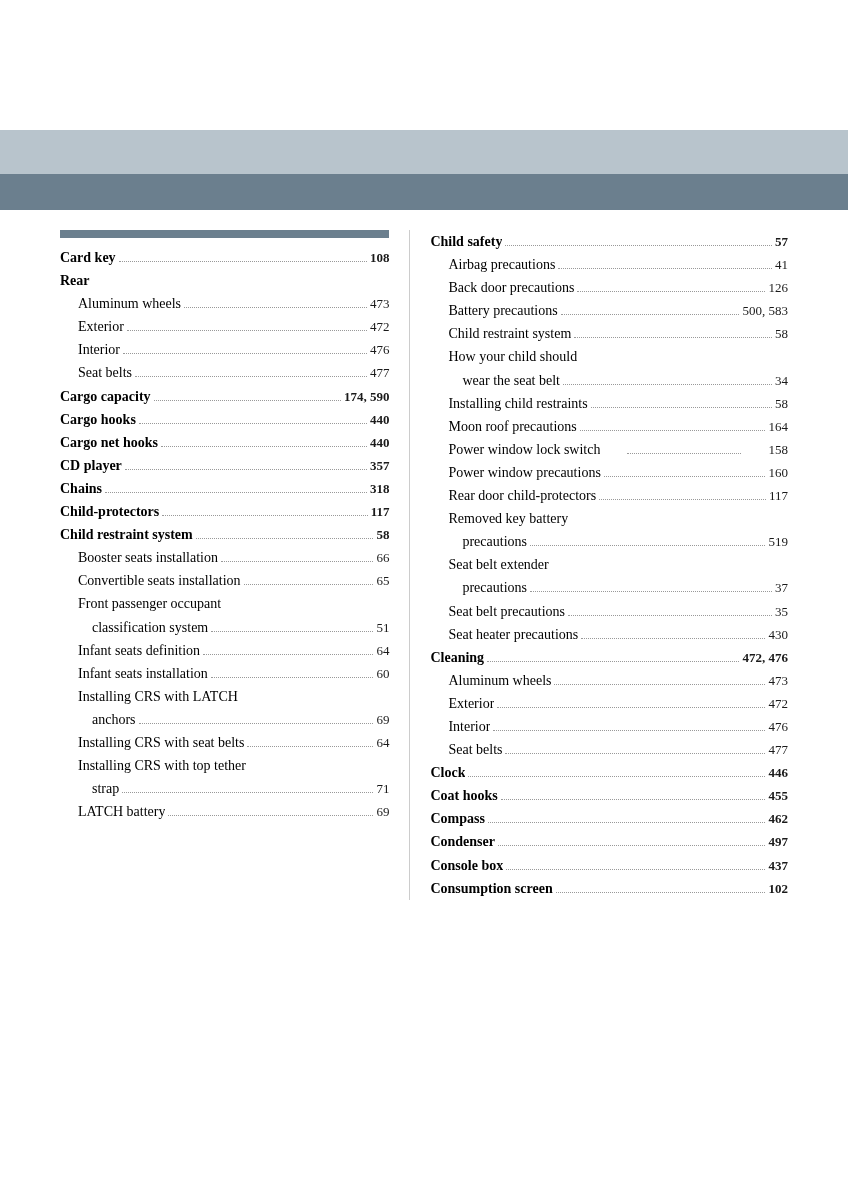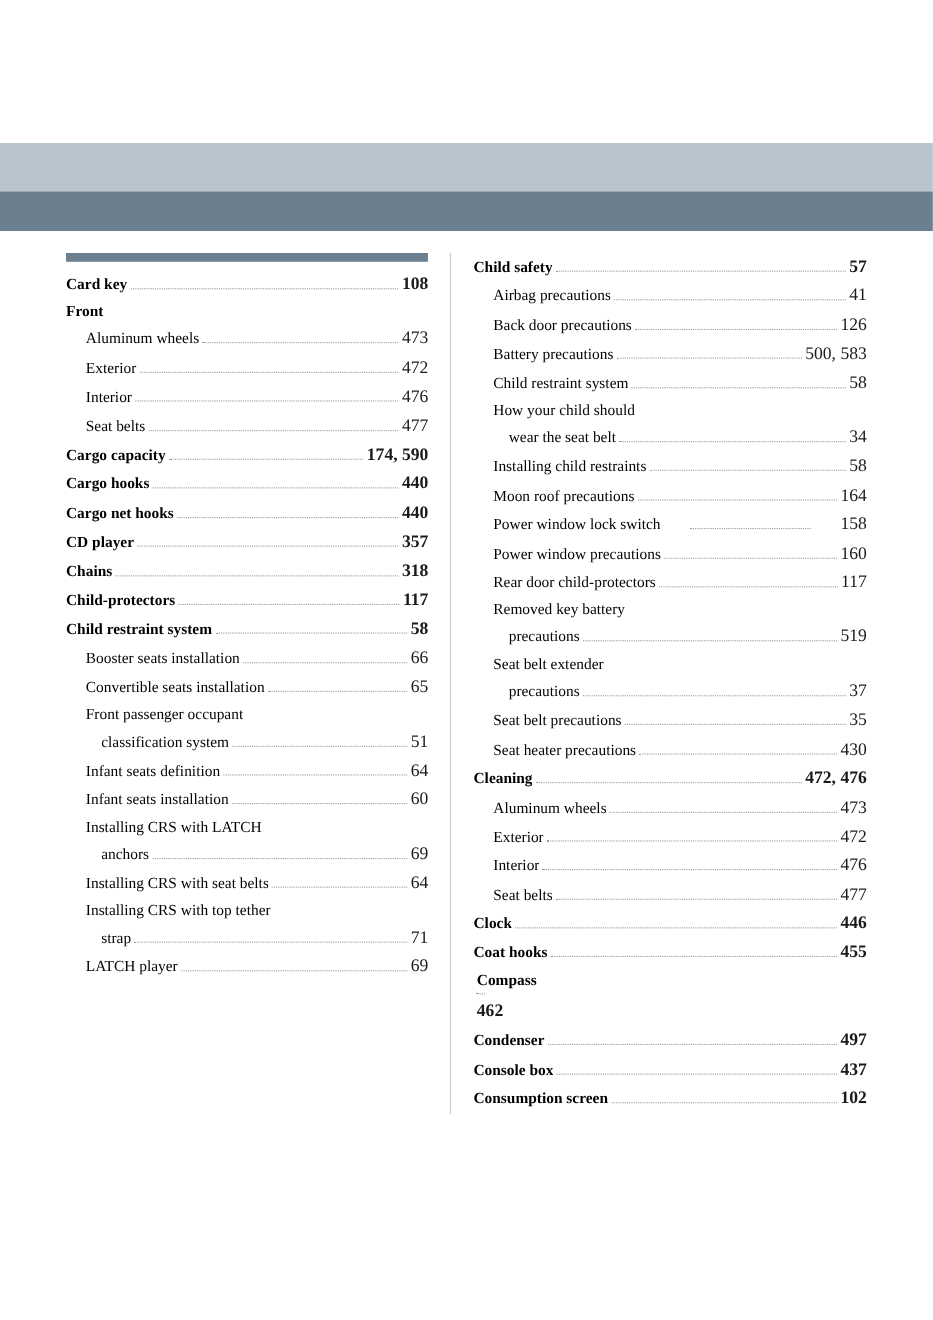--- a/index.html
+++ b/index.html
@@ -104,21 +104,21 @@
     .entry-dots {
       flex: 1;
       border-bottom: 1px dotted #999;
       margin: 0 3px 3px 3px;
       min-width: 8px;
     }
 
     .entry-page {
       color: #1a1a1a;
       white-space: nowrap;
-      font-size: 16px;
+      font-size: 13px;
     }
 
     .entry-page.bold {
       font-weight: bold;
     }
   </style>
 </head>
 <body>
 
 <div class="page">
@@ -131,21 +131,21 @@
   <div class="content-area">
     <div class="left-column">
       <div class="section-header"></div>
       <div id="left-entries">
           <div class="index-entry" style="padding-left: 0px;">
             <span class="entry-label bold">Card key</span>
             <span class="entry-dots"></span>
             <span class="entry-page bold">108</span>
           </div>
           <div class="index-entry" style="padding-left: 0px;">
-            <span class="entry-label bold">Front</span>
+            <span class="entry-label bold">Rear</span>
             <span class="entry-page bold"></span>
           </div>
           <div class="index-entry" style="padding-left: 18px;">
             <span class="entry-label">Aluminum wheels</span>
             <span class="entry-dots"></span>
             <span class="entry-page">473</span>
           </div>
           <div class="index-entry" style="padding-left: 18px;">
             <span class="entry-label">Exterior</span>
             <span class="entry-dots"></span>
@@ -242,21 +242,21 @@
           <div class="index-entry" style="padding-left: 18px;">
             <span class="entry-label">Installing CRS with top tether</span>
             <span class="entry-page"></span>
           </div>
           <div class="index-entry" style="padding-left: 32px;">
             <span class="entry-label">strap</span>
             <span class="entry-dots"></span>
             <span class="entry-page">71</span>
           </div>
           <div class="index-entry" style="padding-left: 18px;">
-            <span class="entry-label">LATCH player</span>
+            <span class="entry-label">LATCH battery</span>
             <span class="entry-dots"></span>
             <span class="entry-page">69</span>
           </div>
         </div>
     </div>
     <div class="right-column">
       <div id="right-entries">
           <div class="index-entry" style="padding-left: 0px;">
             <span class="entry-label bold">Child safety</span>
             <span class="entry-dots"></span>
@@ -372,21 +372,21 @@
           <div class="index-entry" style="padding-left: 0px;">
             <span class="entry-label bold">Clock</span>
             <span class="entry-dots"></span>
             <span class="entry-page bold">446</span>
           </div>
           <div class="index-entry" style="padding-left: 0px;">
             <span class="entry-label bold">Coat hooks</span>
             <span class="entry-dots"></span>
             <span class="entry-page bold">455</span>
           </div>
-          <div class="index-entry" style="padding-left: 0px; flex-direction: column;">
+          <div class="index-entry" style="padding-left: 0px;">
             <span class="entry-label bold">Compass</span>
             <span class="entry-dots"></span>
             <span class="entry-page bold">462</span>
           </div>
           <div class="index-entry" style="padding-left: 0px;">
             <span class="entry-label bold">Condenser</span>
             <span class="entry-dots"></span>
             <span class="entry-page bold">497</span>
           </div>
           <div class="index-entry" style="padding-left: 0px;">

